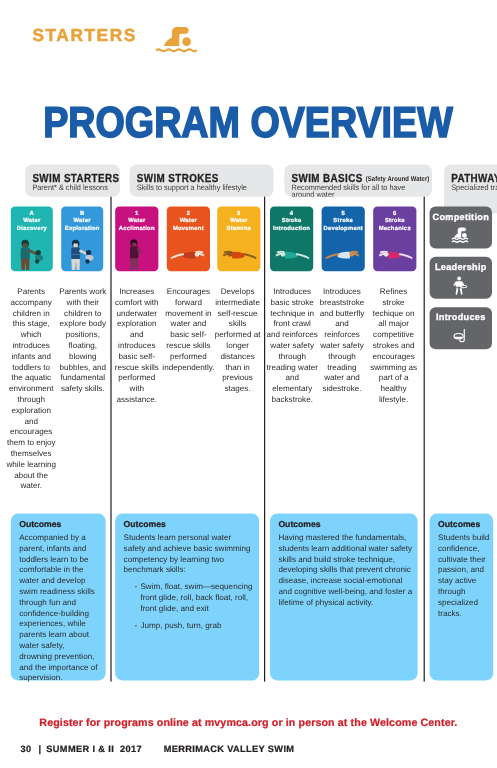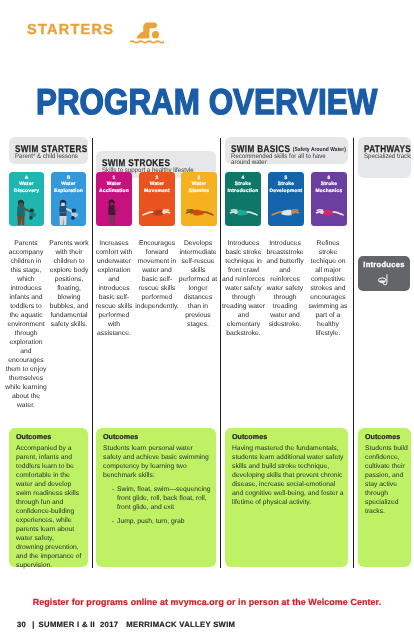--- a/index.html
+++ b/index.html
@@ -15,21 +15,21 @@
   .kicker-icon{position:absolute;left:130px;top:20px;width:34px;height:25px;}
   .kicker-icon svg{display:block;width:100%;height:100%;}
   .big-title{position:absolute;left:36px;top:81px;font-size:36px;font-weight:700;
              color:#1A5CA8;white-space:nowrap;transform:scaleX(0.872);
              transform-origin:left top;-webkit-text-stroke:1.35px #1A5CA8;}
 
   
   .divider{position:absolute;width:1px;background:#231F20;top:138px;height:430px;}
 
   .colhead{position:absolute;background:#E6E7E8;border-radius:6px;box-sizing:border-box;
-           padding:5.5px 2px 2px 6px;overflow:hidden;}
+           padding:5.5px 2px 2px 6px;overflow:hidden;margin-left:12px;}
   .h-row{white-space:nowrap;transform:scaleX(0.845);transform-origin:left top;height:10px;line-height:10px;}
   .h-title{font-size:9.7px;font-weight:700;color:#231F20;letter-spacing:0.4px;line-height:10px;
            display:inline;-webkit-text-stroke:0.25px #231F20;}
   .h-note{font-size:5.8px;font-weight:700;color:#231F20;display:inline;letter-spacing:0.1px;
           position:relative;top:-0.3px;margin-left:3px;line-height:10px;}
   .h-sub{font-size:6.5px;color:#3a3a3a;line-height:6.4px;margin-top:1.5px;
          transform:scaleX(0.94);transform-origin:left top;white-space:pre-line;
          width:112%;}
   .colhead .h-sub{white-space:nowrap;overflow:visible;}
   .sub-wrap .h-sub{white-space:pre-line;}
@@ -37,42 +37,42 @@
   .stage{position:absolute;border-radius:3.5px;overflow:hidden;}
   .stage .lbl{position:absolute;left:0;right:0;top:3.5px;text-align:center;color:#fff;
               font-size:4.9px;font-weight:700;line-height:6.8px;letter-spacing:0.2px;
               -webkit-text-stroke:0.2px #fff;}
   .stage .art{position:absolute;left:0;right:0;bottom:0px;height:28px;
               display:flex;align-items:flex-end;justify-content:center;}
   .stage .art svg{display:block;height:100%;width:auto;}
 
   .desc{position:absolute;text-align:center;font-size:6.75px;line-height:9px;color:#2a2a2a;}
 
-  .outbox{position:absolute;background:#bef264;border-radius:6px;box-sizing:border-box;padding:3.5px 5px 7px 7px;}
+  .outbox{position:absolute;background:#7dd3fc;border-radius:6px;box-sizing:border-box;padding:3.5px 5px 7px 7px;}
   .o-title{font-size:7.2px;font-weight:700;color:#231F20;margin-bottom:3px;line-height:9px;-webkit-text-stroke:0.2px #231F20;}
   .o-text{font-size:6.75px;line-height:9px;color:#2a2a2a;}
   .o-list{margin:5px 0 0 0;padding:0;list-style:none;}
   .o-list li{font-size:6.75px;line-height:9px;color:#2a2a2a;margin-bottom:5px;position:relative;padding-left:5px;margin-left:9px;}
   .o-list li:before{content:"-";position:absolute;left:0;top:0;}
 
   .track{position:absolute;background:#636569;border-radius:5px;}
   .track .t-label{position:absolute;left:0;right:0;top:4px;text-align:center;color:#fff;
                   font-size:7.6px;font-weight:700;letter-spacing:0.25px;-webkit-text-stroke:0.28px #fff;}
   .track .t-icon{position:absolute;left:0;right:0;bottom:3px;height:16px;
                  display:flex;align-items:flex-end;justify-content:center;}
   .track .t-icon svg{display:block;height:100%;width:auto;}
 
   
   .cta{position:absolute;left:0;right:0;top:596.5px;text-align:center;font-size:8.9px;
        font-weight:700;color:#CE2029;letter-spacing:0.1px;-webkit-text-stroke:0.2px #CE2029;}
   .footbar{position:absolute;left:17px;top:620px;font-size:7.7px;font-weight:700;color:#231F20;
            letter-spacing:0.3px;-webkit-text-stroke:0.2px #231F20;white-space:nowrap;}
   .footbar span{margin-right:4px;}
   .footbar .sep{margin-right:4px;margin-left:2px;}
-  .footbar .yr{margin-right:8px;margin-left:1px;}
+  .footbar .yr{margin-right:18px;margin-left:1px;}
 </style>
 </head>
 <body>
 
 <div class="page">
   <div class="kicker">STARTERS</div>
   <div class="kicker-icon">
       <svg viewBox="0 0 50 36" preserveAspectRatio="none">
         <g fill="#E9A33C">
           <path d="M19.5 9.5 C19.5 6.1 22 3.5 25.5 3.5 L35.5 3.5 C38.2 3.5 40 5.4 40 7.7 C40 10 38.2 11.8 35.5 11.8 L30.7 11.8 C29.3 11.8 28.5 12.7 28.5 14 L28.5 17 L19.5 17 Z"></path>
@@ -121,21 +121,21 @@
           <circle cx="28.2" cy="25.6" r="2.3" fill="#10304f"></circle>
         </svg>
       </div>
   </div>
   <div class="desc" style="left:5px;top:239px;width:42px">Parents accompany children in this stage, which introduces infants and toddlers to the aquatic environment through exploration and encourages them to enjoy themselves while learning about the water.</div>
   <div class="desc" style="left:47px;top:239px;width:44px">Parents work with their children to explore body positions, floating, blowing bubbles, and fundamental safety skills.</div>
   <div class="outbox" style="left:9px;top:428px;width:79px;height:139px;padding-right:5px">
     <div class="o-title">Outcomes</div>
     <div class="o-text">Accompanied by a parent, infants and toddlers learn to be comfortable in the water and develop swim readiness skills through fun and confidence-building experiences, while parents learn about water safety, drowning prevention, and the importance of supervision.</div>
   </div>
-  <div class="colhead" style="left:96px;top:151px;width:120px;height:27px">
+  <div class="colhead" style="left:96px;top:137px;width:120px;height:27px">
     <div class="h-row"><span class="h-title">SWIM STROKES</span></div>
     <div class="h-sub">Skills to support a healthy lifestyle</div>
   </div>
   <div class="stage" style="left:96px;top:172px;width:36px;height:54px;background:#C6117E">
     <div class="lbl"><span>1</span><br><span>Water<br>Acclimation</span></div>
     <div class="art">
         <svg viewBox="0 0 22 36" preserveAspectRatio="xMidYMax meet">
           <path d="M8.2 1.8 c2.6 0 4.1 1.8 4.1 4 c0 1.4 -0.6 2.4 -1.4 3.1 l0 1.3 l-5 0 l0 -1.6 c-0.8 -0.7 -1.3 -1.7 -1.3 -2.9 c0 -2.2 1.2 -3.9 3.6 -3.9 Z" fill="#2b0a1d"></path>
           <path d="M6.5 5.4 h4.4 v3.1 c0 0.9 -0.7 1.5 -1.5 1.5 h-1.4 c-0.8 0 -1.5 -0.6 -1.5 -1.5 Z" fill="#7a3358"></path>
           <path d="M6.2 9.6 h5.1 c1.2 0 1.9 0.8 1.9 1.9 l0 6.9 l-8.9 0 l0 -6.9 c0 -1.1 0.7 -1.9 1.9 -1.9 Z" fill="#4d1236"></path>
@@ -255,20 +255,52 @@
   <div class="desc" style="left:265px;top:239px;width:40px">Introduces breaststroke and butterfly and reinforces water safety through treading water and sidestroke.</div>
   <div class="desc" style="left:308px;top:239px;width:40px">Refines stroke techique on all major competitive strokes and encourages swimming as part of a healthy lifestyle.</div>
   <div class="outbox" style="left:225px;top:428px;width:123px;height:139px;padding-right:4px">
     <div class="o-title">Outcomes</div>
     <div class="o-text">Having mastered the fundamentals, students learn additional water safety skills and build stroke technique, developing skills that prevent chronic disease, increase social-emotional and cognitive well-being, and foster a lifetime of physical activity.</div>
   </div>
   <div class="colhead" style="left:358px;top:137px;width:53px;height:41px">
     <div class="h-row"><span class="h-title">PATHWAYS</span></div>
     <div class="h-sub">Specialized tracks</div>
   </div>
+  <div class="track" style="left:358px;top:172px;width:52px;height:35px">
+    <div class="t-label">Competition</div>
+    <div class="t-icon">
+        <svg viewBox="0 0 32 34" preserveAspectRatio="xMidYMid meet">
+          <g fill="#ffffff">
+            <path d="M11.5 8.2 C11.5 5.4 13.5 3.3 16.4 3.3 L22.6 3.3 C24.8 3.3 26.2 4.8 26.2 6.7 C26.2 8.6 24.8 10 22.6 10 L19.6 10 C18.4 10 17.8 10.8 17.8 11.8 L17.8 14.5 L11.5 14.5 Z"></path>
+            <path d="M17.8 12 L17.8 21.3 L5.2 21.3 C6.8 16.4 11 13 17.8 12 Z"></path>
+            <circle cx="23.4" cy="17.4" r="4.1"></circle>
+          </g>
+          <g fill="none" stroke="#ffffff" stroke-width="2.3" stroke-linecap="round">
+            <path d="M2 23.4 c1.73 -1.35 3.67 -1.35 5.40 0 c1.73 1.35 3.67 1.35 5.40 0 c1.73 -1.35 3.67 -1.35 5.40 0 c1.73 1.35 3.67 1.35 5.40 0 c1.73 -1.35 3.67 -1.35 5.40 0 "></path>
+            <path d="M2 28.4 c1.73 -1.35 3.67 -1.35 5.40 0 c1.73 1.35 3.67 1.35 5.40 0 c1.73 -1.35 3.67 -1.35 5.40 0 c1.73 1.35 3.67 1.35 5.40 0 c1.73 -1.35 3.67 -1.35 5.40 0 "></path>
+          </g>
+        </svg>
+      </div>
+  </div>
+  <div class="track" style="left:358px;top:214px;width:52px;height:35px">
+    <div class="t-label">Leadership</div>
+    <div class="t-icon">
+        <svg viewBox="0 0 44 46" preserveAspectRatio="xMidYMid meet">
+          <g fill="#ffffff">
+            <circle cx="19" cy="6" r="4.6"></circle>
+            <path d="M12.5 12.5 h13 a2 2 0 0 1 2 2 v9 a2 2 0 0 1 -2 2 h-13 a2 2 0 0 1 -2 -2 v-9 a2 2 0 0 1 2 -2 Z"></path>
+            <path d="M10.2 13.6 l-4.4 7.2 a1.8 1.8 0 0 0 3.1 1.8 l3.6 -6 Z"></path>
+            <path d="M26.4 13.6 l4.6 6.2 a1.8 1.8 0 0 1 -2.7 2.3 l-4 -5 Z"></path>
+            <path d="M13.2 26.4 l-2.6 16.6 a1.9 1.9 0 0 0 3.7 0.6 l2.9 -12.2 Z"></path>
+            <path d="M24.6 26.4 l2.6 16.6 a1.9 1.9 0 0 1 -3.7 0.6 l-2.9 -12.2 Z"></path>
+            <path d="M30 21.5 c4.8 0 8.6 1.6 8.6 3.9 c0 2.3 -3.8 3.9 -8.6 3.9 c-4.8 0 -8.6 -1.6 -8.6 -3.9 c0 -2.3 3.8 -3.9 8.6 -3.9 Z m0 2.1 c-3.5 0 -6.2 0.9 -6.2 1.8 c0 0.9 2.7 1.8 6.2 1.8 c3.5 0 6.2 -0.9 6.2 -1.8 c0 -0.9 -2.7 -1.8 -6.2 -1.8 Z"></path>
+          </g>
+        </svg>
+      </div>
+  </div>
   <div class="track" style="left:358px;top:256px;width:52px;height:35px">
     <div class="t-label">Introduces</div>
     <div class="t-icon">
         <svg viewBox="0 0 46 44" preserveAspectRatio="xMidYMid meet">
           <g fill="none" stroke="#ffffff" stroke-width="2.6">
             <path d="M30 6 L30 30 a5.3 5.3 0 0 1 -10.6 0"></path>
             <ellipse cx="17" cy="22.5" rx="10.5" ry="6.2"></ellipse>
           </g>
           <path d="M9 23.5 h15.5 v2.1 a3 3 0 0 1 -3 3 h-9.5 a3 3 0 0 1 -3 -3 Z" fill="#ffffff"></path>
         </svg>

